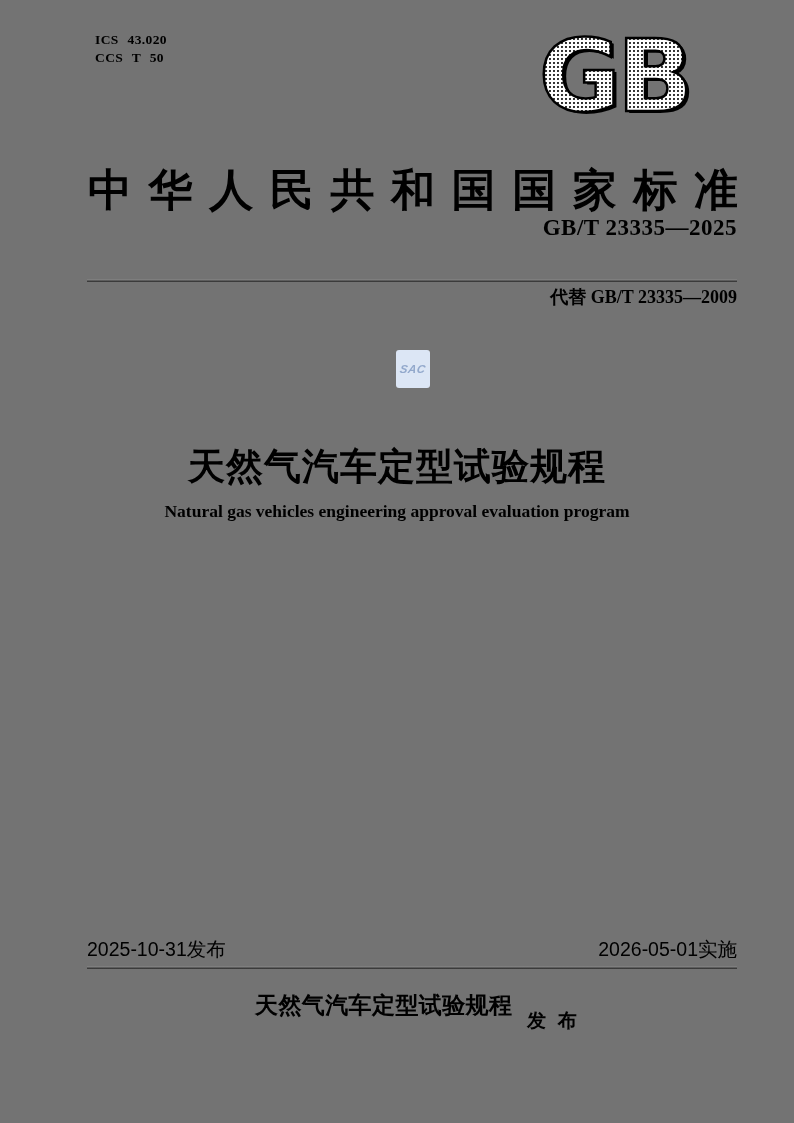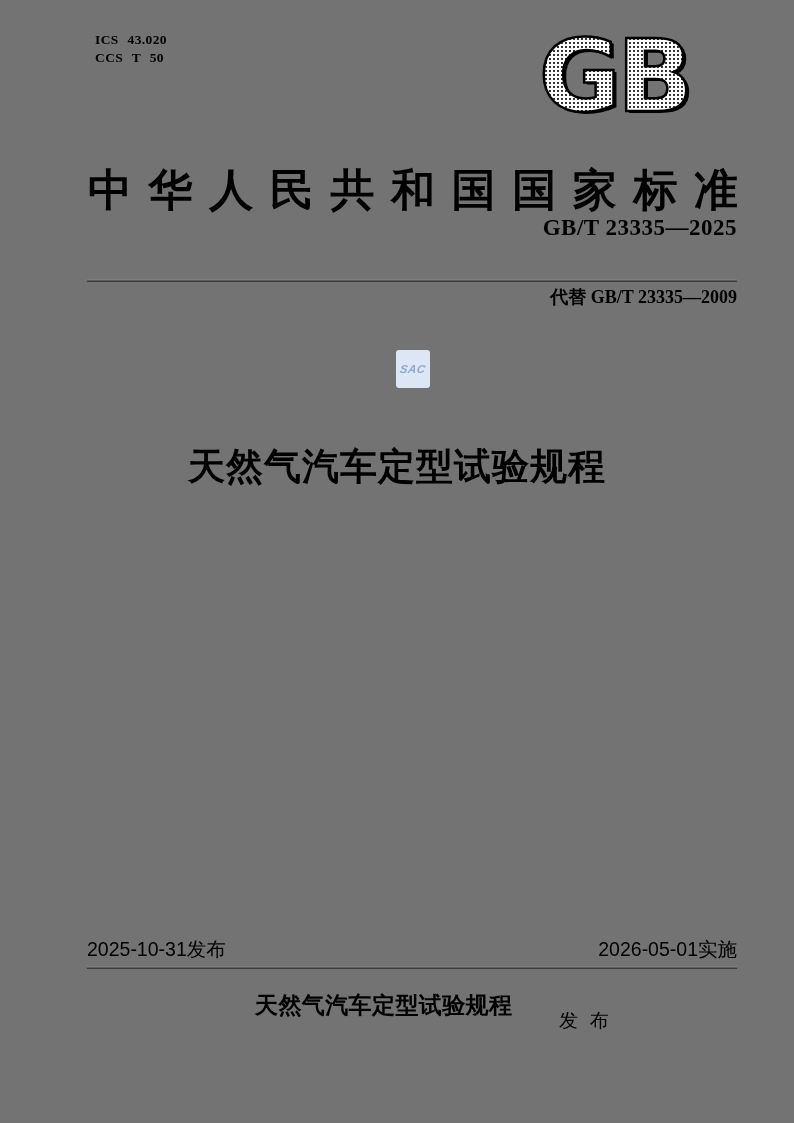--- a/index.html
+++ b/index.html
@@ -82,21 +82,21 @@
   .date-item { display:flex; }
 
   
   .publishers {
     position:absolute; left:255px; top:993px; width:257px;
     font-size:23px; font-weight:bold; line-height:25.5px;
     text-align:justify; text-align-last:justify; white-space:nowrap;
   }
   .publish-label {
     position:absolute; left:527px; top:1009px;
-    font-size:19px; font-weight:normal; word-spacing:7px; line-height:24px;margin-left:32px;
+    font-size:19px; font-weight:bold; word-spacing:7px; line-height:24px;
   }
 </style>
 </head>
 <body>
 
 <div class="page">
 
   <div class="ics-block">
     <div>ICS 43.020</div>
     <div>CCS T 50</div>
@@ -118,20 +118,21 @@
   <div class="std-number">GB/T 23335—2025</div>
   <div class="replaces-note">代替 GB/T 23335—2009</div>
 
   <div class="rule rule-top"></div>
 
   <div class="watermark">
     <span>SAC</span>
   </div>
 
   <div class="title-cn">天然气汽车定型试验规程</div>
+  <div class="title-en">Natural gas vehicles engineering approval evaluation program</div>
 
   <div class="dates-row">
     <div class="date-item">
       <span>2025-10-31</span>
       <span>发布</span>
     </div>
     <div class="date-item">
       <span>2026-05-01</span>
       <span>实施</span>
     </div>

